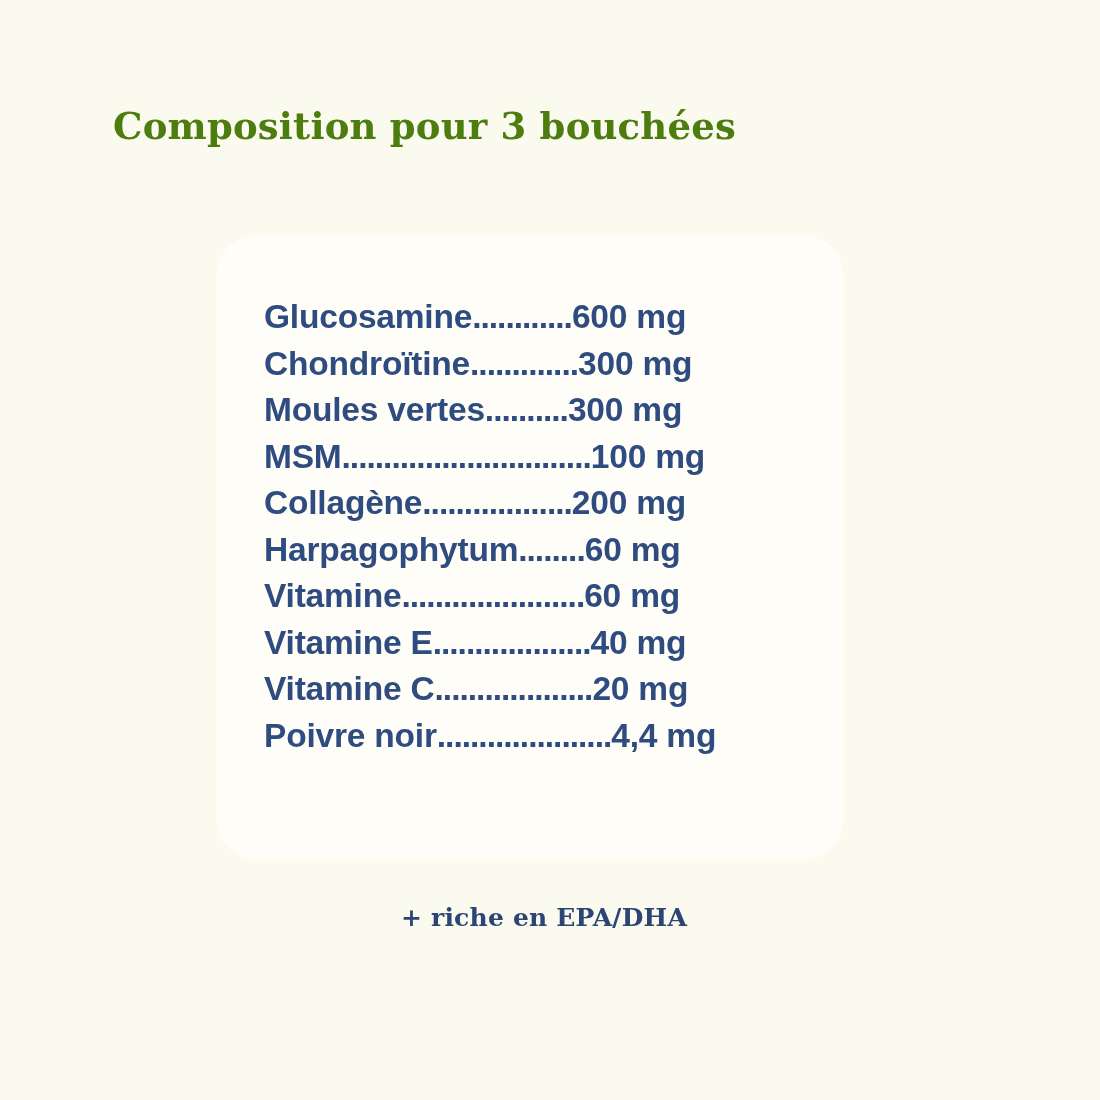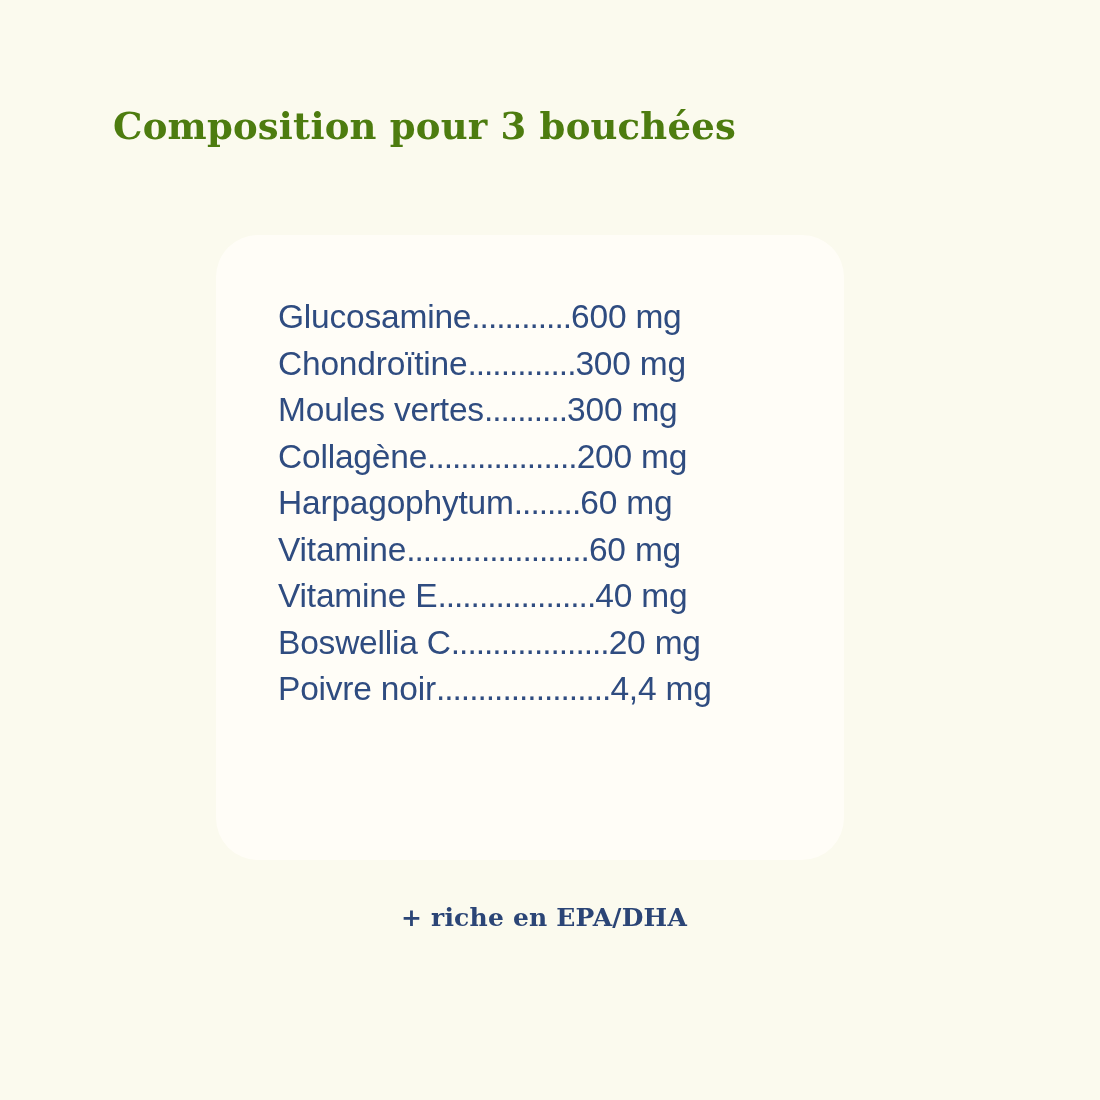--- a/index.html
+++ b/index.html
@@ -34,23 +34,24 @@
     position: absolute;
     left: 216px;
     top: 235px;
     width: 628px;
     height: 625px;
     background: #fffdf7;
     border-radius: 42px;
   }
   .list {
     position: absolute;
-    left: 62px;
+    left: 48px;
     top: 59px;
     width: 510px;
+    font-weight: bold;
   }
   .row {
     display: block;
     font-size: 33.5px;
     line-height: 46.5px;
     color: #2f4c80;
     white-space: nowrap;
     letter-spacing: -0.2px;
   }
   .row .nm {
@@ -91,40 +92,43 @@
       </div>
 
       <div class="row">
         <span class="nm">Chondroïtine</span><span class="dots">.............</span><span class="val">300 mg</span>
       </div>
 
       <div class="row">
         <span class="nm">Moules vertes</span><span class="dots">..........</span><span class="val">300 mg</span>
       </div>
 
+      <div class="row">
+        <span class="nm">MSM</span><span class="dots">..............................</span><span class="val">100 mg</span>
+      </div>
 
       <div class="row">
         <span class="nm">Collagène</span><span class="dots">..................</span><span class="val">200 mg</span>
       </div>
 
       <div class="row">
         <span class="nm">Harpagophytum</span><span class="dots">........</span><span class="val">60 mg</span>
       </div>
 
       <div class="row">
         <span class="nm">Vitamine</span><span class="dots">......................</span><span class="val">60 mg</span>
       </div>
 
 
       <div class="row">
         <span class="nm">Vitamine E</span><span class="dots">...................</span><span class="val">40 mg</span>
       </div>
 
       <div class="row">
-        <span class="nm">Boswellia C</span><span class="dots">...................</span><span class="val">20 mg</span>
+        <span class="nm">Vitamine C</span><span class="dots">...................</span><span class="val">20 mg</span>
       </div>
 
       <div class="row">
         <span class="nm">Poivre noir</span><span class="dots">.....................</span><span class="val">4,4 mg</span>
       </div>
 
     </div>
   </div>
 
   <div class="footnote">+ riche en EPA/DHA</div>

